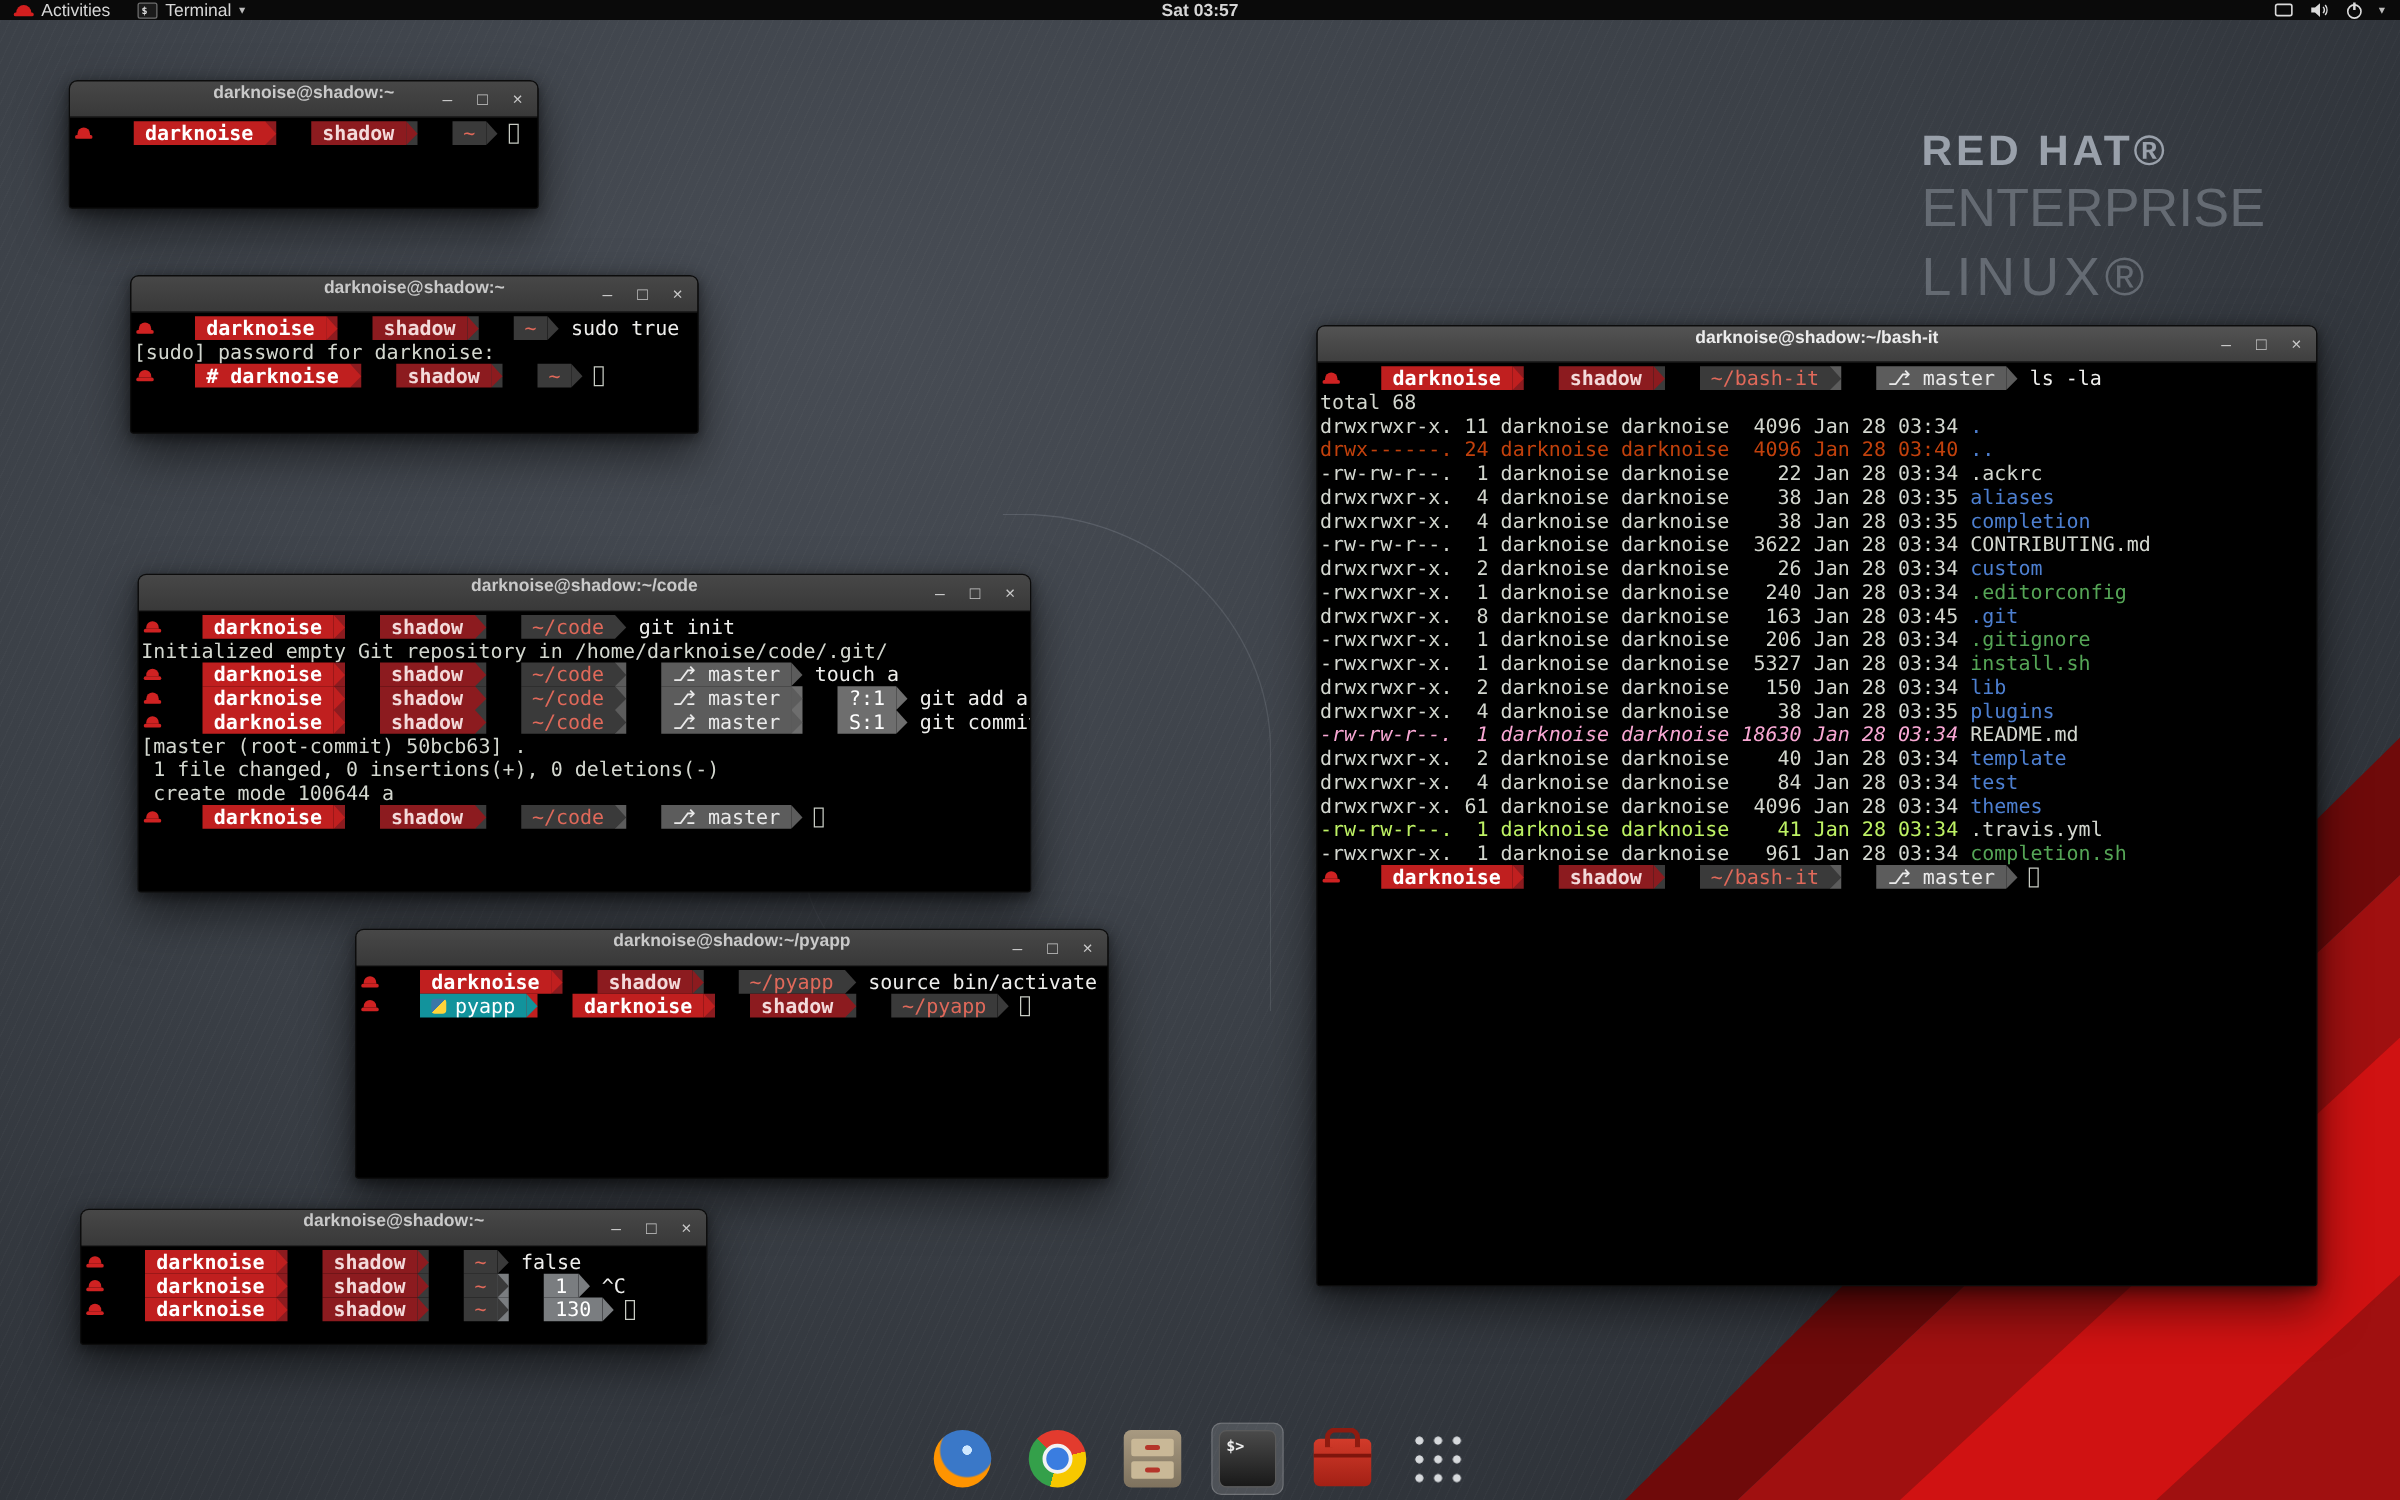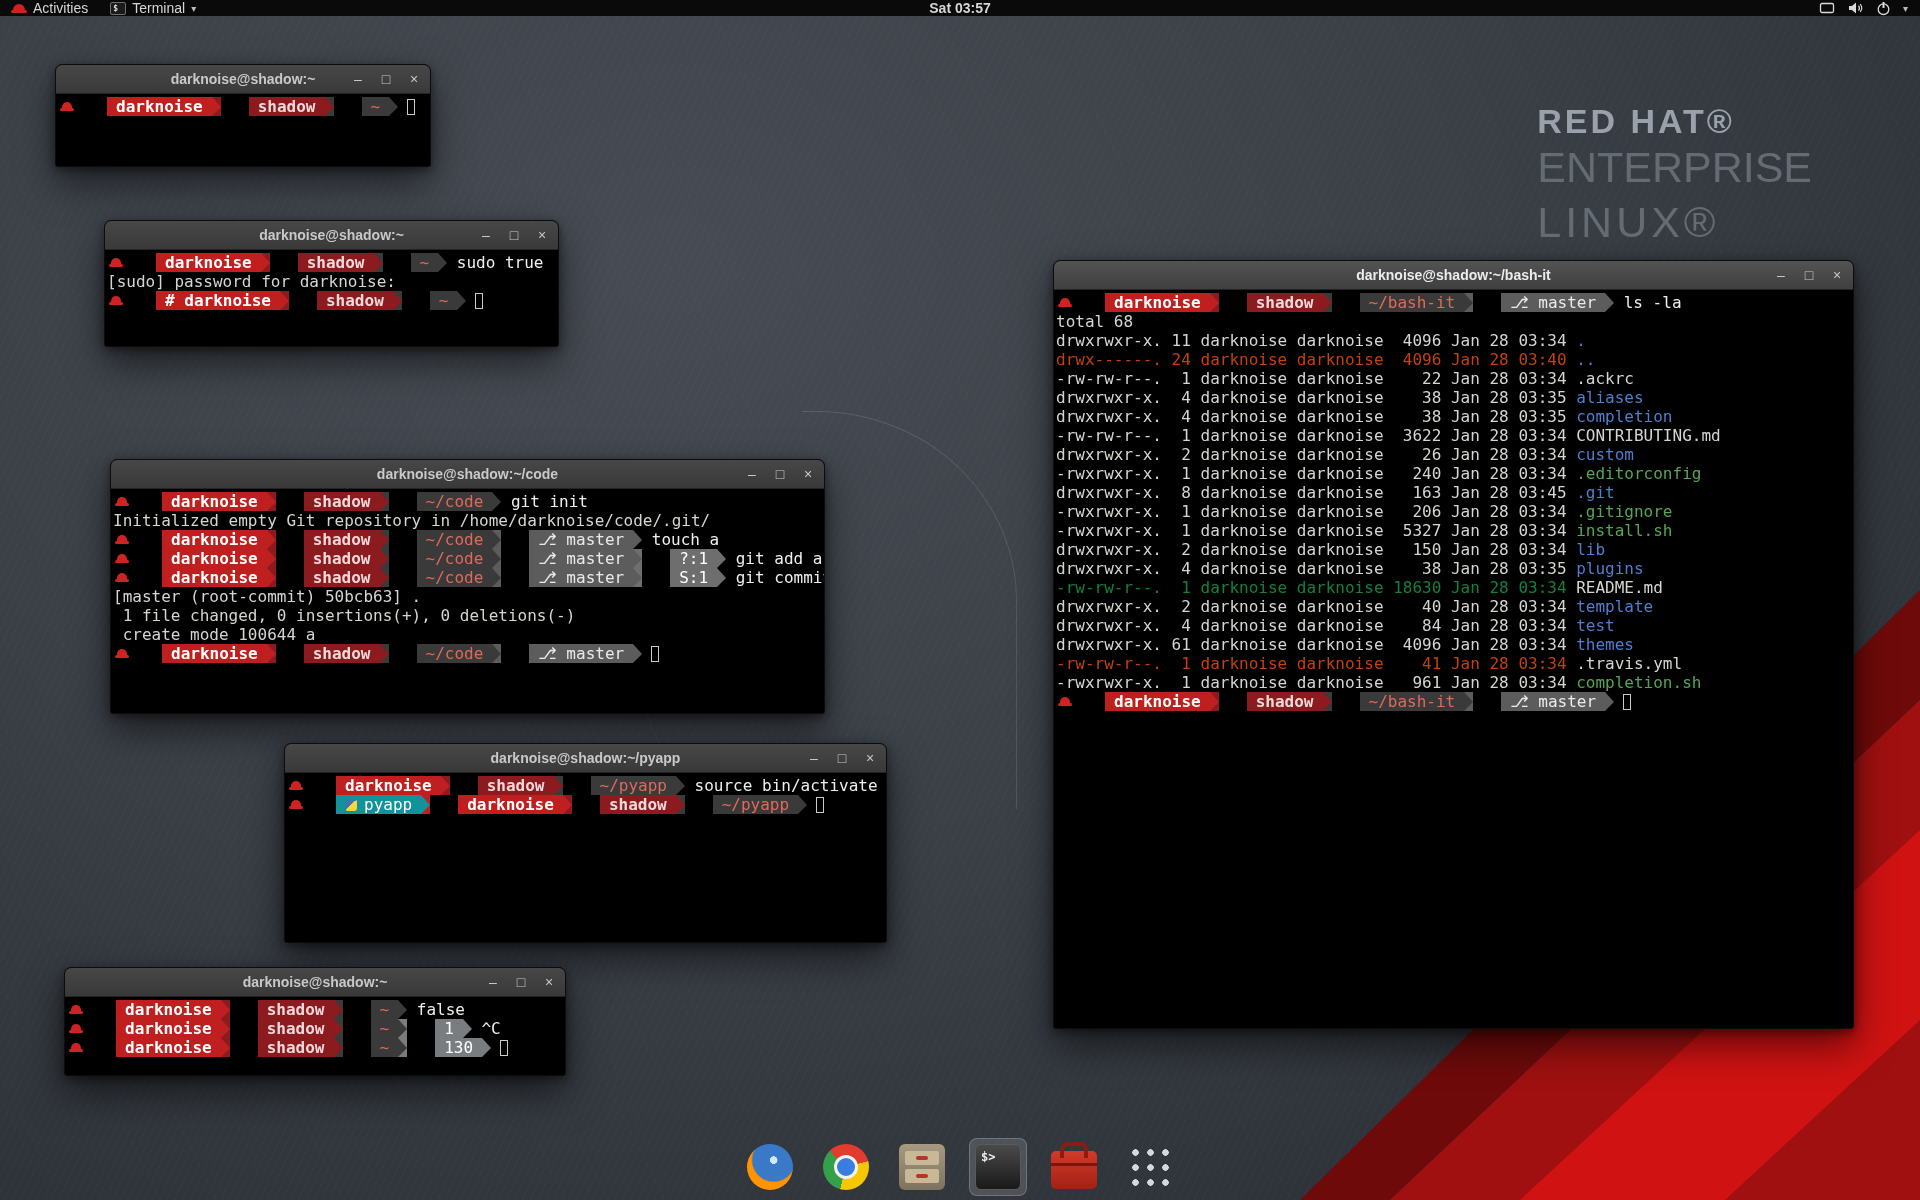--- a/index.html
+++ b/index.html
@@ -33,21 +33,21 @@
   .rh-mini{position:relative;width:16px;height:15px;display:inline-block;}
   .rh-mini::before{content:"";position:absolute;left:2px;top:3px;width:12px;height:7px;background:#d21f1f;border-radius:7px 7px 0 0;}
   .rh-mini::after{content:"";position:absolute;left:0;top:9px;width:16px;height:3px;background:#d21f1f;border-radius:2px;}
   .tb-term-icon{width:16px;height:13px;background:#1b1b1b;border:1px solid #6f6f6f;border-radius:2px;
     color:#ddd;font:bold 8px "DejaVu Sans Mono",monospace;display:flex;align-items:center;padding-left:2px;box-sizing:border-box;}
   .tb-svg{display:flex;align-items:center;}
   
   .term-window{position:absolute;background:#000;border:1px solid #0c0c0c;border-radius:7px 7px 3px 3px;
     box-shadow:0 16px 38px rgba(0,0,0,0.55),0 3px 10px rgba(0,0,0,0.45);overflow:hidden;z-index:10;}
   .titlebar{height:28px;background:linear-gradient(#474747,#393939);border-bottom:1px solid #242424;position:relative;
-    display:flex;align-items:center;justify-content:center;font-size:14px;font-weight:bold;color:#c9c9c9;cursor:default;}
+    display:flex;align-items:flex-start;justify-content:center;font-size:14px;font-weight:bold;color:#c9c9c9;cursor:default;}
   .term-window.focused .titlebar{background:linear-gradient(#535353,#3f3f3f);color:#ececec;}
   .win-buttons{position:absolute;right:8px;top:0;height:100%;display:flex;align-items:center;gap:12px;}
   .win-btn{width:16px;text-align:center;font-size:14px;font-weight:normal;color:#c8c8c8;cursor:pointer;line-height:1;}
   .term-body{padding:3px 2px 0 2px;font:16px/19px "DejaVu Sans Mono","Liberation Mono",monospace;color:#d3d7cf;}
   .term-line{display:flex;align-items:stretch;height:19px;white-space:pre;}
   .seg{display:flex;align-items:center;padding:0 9px;margin-left:28px;}
   .seg-arrow{width:0;height:0;border-top:10px solid transparent;border-bottom:9px solid transparent;border-left:9px solid #000;}
   .cmd,.out{line-height:19px;}
   .cursor{align-self:center;width:8px;height:16px;border:1px solid #c8ccc4;margin-left:9px;box-sizing:border-box;}
   .prompt-hat{position:relative;width:14px;height:14px;align-self:center;margin:0 5px 0 2px;flex:0 0 auto;}
@@ -223,25 +223,25 @@
           <div class="term-line"><span class="out" style="color: rgb(211, 215, 207);">drwxrwxr-x.  4 darknoise darknoise    38 Jan 28 03:35 </span><span class="out" style="color: rgb(77, 127, 208);">aliases</span></div>
           <div class="term-line"><span class="out" style="color: rgb(211, 215, 207);">drwxrwxr-x.  4 darknoise darknoise    38 Jan 28 03:35 </span><span class="out" style="color: rgb(77, 127, 208);">completion</span></div>
           <div class="term-line"><span class="out" style="color: rgb(211, 215, 207);">-rw-rw-r--.  1 darknoise darknoise  3622 Jan 28 03:34 </span><span class="out" style="color: rgb(211, 215, 207);">CONTRIBUTING.md</span></div>
           <div class="term-line"><span class="out" style="color: rgb(211, 215, 207);">drwxrwxr-x.  2 darknoise darknoise    26 Jan 28 03:34 </span><span class="out" style="color: rgb(77, 127, 208);">custom</span></div>
           <div class="term-line"><span class="out" style="color: rgb(211, 215, 207);">-rwxrwxr-x.  1 darknoise darknoise   240 Jan 28 03:34 </span><span class="out" style="color: rgb(85, 165, 86);">.editorconfig</span></div>
           <div class="term-line"><span class="out" style="color: rgb(211, 215, 207);">drwxrwxr-x.  8 darknoise darknoise   163 Jan 28 03:45 </span><span class="out" style="color: rgb(77, 127, 208);">.git</span></div>
           <div class="term-line"><span class="out" style="color: rgb(211, 215, 207);">-rwxrwxr-x.  1 darknoise darknoise   206 Jan 28 03:34 </span><span class="out" style="color: rgb(85, 165, 86);">.gitignore</span></div>
           <div class="term-line"><span class="out" style="color: rgb(211, 215, 207);">-rwxrwxr-x.  1 darknoise darknoise  5327 Jan 28 03:34 </span><span class="out" style="color: rgb(85, 165, 86);">install.sh</span></div>
           <div class="term-line"><span class="out" style="color: rgb(211, 215, 207);">drwxrwxr-x.  2 darknoise darknoise   150 Jan 28 03:34 </span><span class="out" style="color: rgb(77, 127, 208);">lib</span></div>
           <div class="term-line"><span class="out" style="color: rgb(211, 215, 207);">drwxrwxr-x.  4 darknoise darknoise    38 Jan 28 03:35 </span><span class="out" style="color: rgb(77, 127, 208);">plugins</span></div>
-          <div class="term-line"><span class="out" style="color: #15803d;">-rw-rw-r--.  1 darknoise darknoise 18630 Jan 28 03:34 </span><span class="out" style="color: rgb(211, 215, 207);">README.md</span></div>
+          <div class="term-line"><span class="out" style="color: #f9a8d4; font-style: italic;">-rw-rw-r--.  1 darknoise darknoise 18630 Jan 28 03:34 </span><span class="out" style="color: rgb(211, 215, 207);">README.md</span></div>
           <div class="term-line"><span class="out" style="color: rgb(211, 215, 207);">drwxrwxr-x.  2 darknoise darknoise    40 Jan 28 03:34 </span><span class="out" style="color: rgb(77, 127, 208);">template</span></div>
           <div class="term-line"><span class="out" style="color: rgb(211, 215, 207);">drwxrwxr-x.  4 darknoise darknoise    84 Jan 28 03:34 </span><span class="out" style="color: rgb(77, 127, 208);">test</span></div>
           <div class="term-line"><span class="out" style="color: rgb(211, 215, 207);">drwxrwxr-x. 61 darknoise darknoise  4096 Jan 28 03:34 </span><span class="out" style="color: rgb(77, 127, 208);">themes</span></div>
-          <div class="term-line"><span class="out" style="color: #c2410c;">-rw-rw-r--.  1 darknoise darknoise    41 Jan 28 03:34 </span><span class="out" style="color: rgb(211, 215, 207);">.travis.yml</span></div>
+          <div class="term-line"><span class="out" style="color: #bef264;">-rw-rw-r--.  1 darknoise darknoise    41 Jan 28 03:34 </span><span class="out" style="color: rgb(211, 215, 207);">.travis.yml</span></div>
           <div class="term-line"><span class="out" style="color: rgb(211, 215, 207);">-rwxrwxr-x.  1 darknoise darknoise   961 Jan 28 03:34 </span><span class="out" style="color: rgb(85, 165, 86);">completion.sh</span></div>
           <div class="term-line"><span class="prompt-hat"></span><span class="seg" style="background-color: rgb(192, 31, 31); color: rgb(255, 255, 255); font-weight: bold;">darknoise</span><span class="seg-arrow" style="border-left-color: rgb(192, 31, 31); background-color: rgb(140, 27, 31);"></span><span class="seg" style="background-color: rgb(140, 27, 31); color: rgb(243, 218, 218); font-weight: bold;">shadow</span><span class="seg-arrow" style="border-left-color: rgb(140, 27, 31); background-color: rgb(58, 58, 58);"></span><span class="seg" style="background-color: rgb(58, 58, 58); color: rgb(224, 105, 90);">~/bash-it</span><span class="seg-arrow" style="border-left-color: rgb(58, 58, 58); background-color: rgb(92, 92, 92);"></span><span class="seg" style="background-color: rgb(92, 92, 92); color: rgb(234, 234, 234);">⎇ master</span><span class="seg-arrow" style="border-left-color: rgb(92, 92, 92); background-color: rgb(0, 0, 0);"></span><span class="cursor"></span></div>
         </div>
       </div>
     </div>
 
   <div id="dock">
       <div class="dock-item">
         <div class="dock-icon icon-firefox"></div>
       </div>

